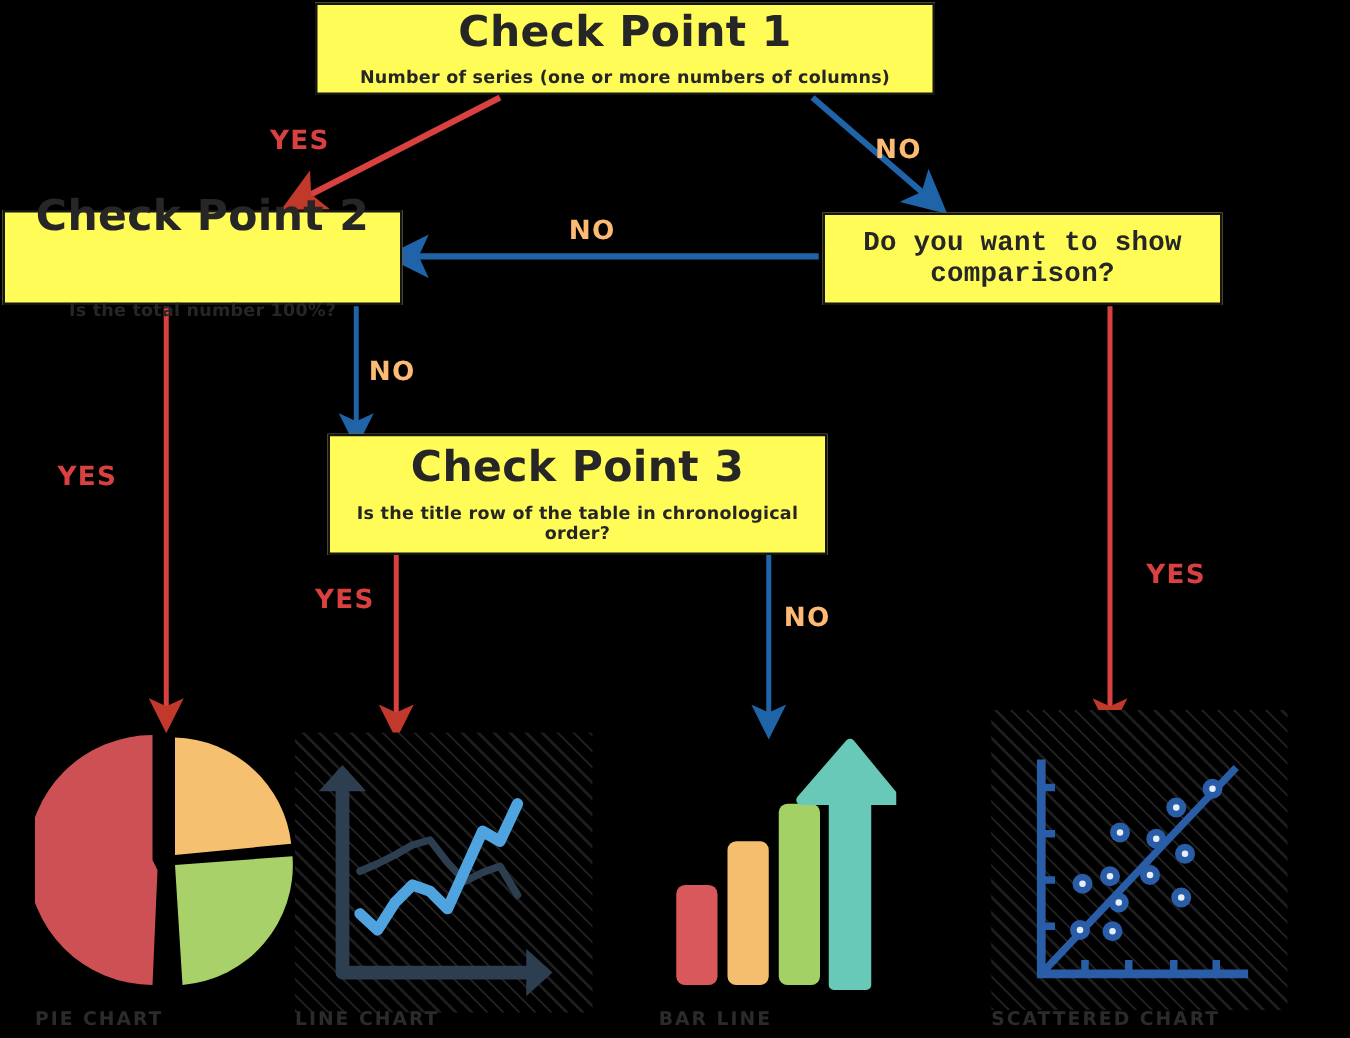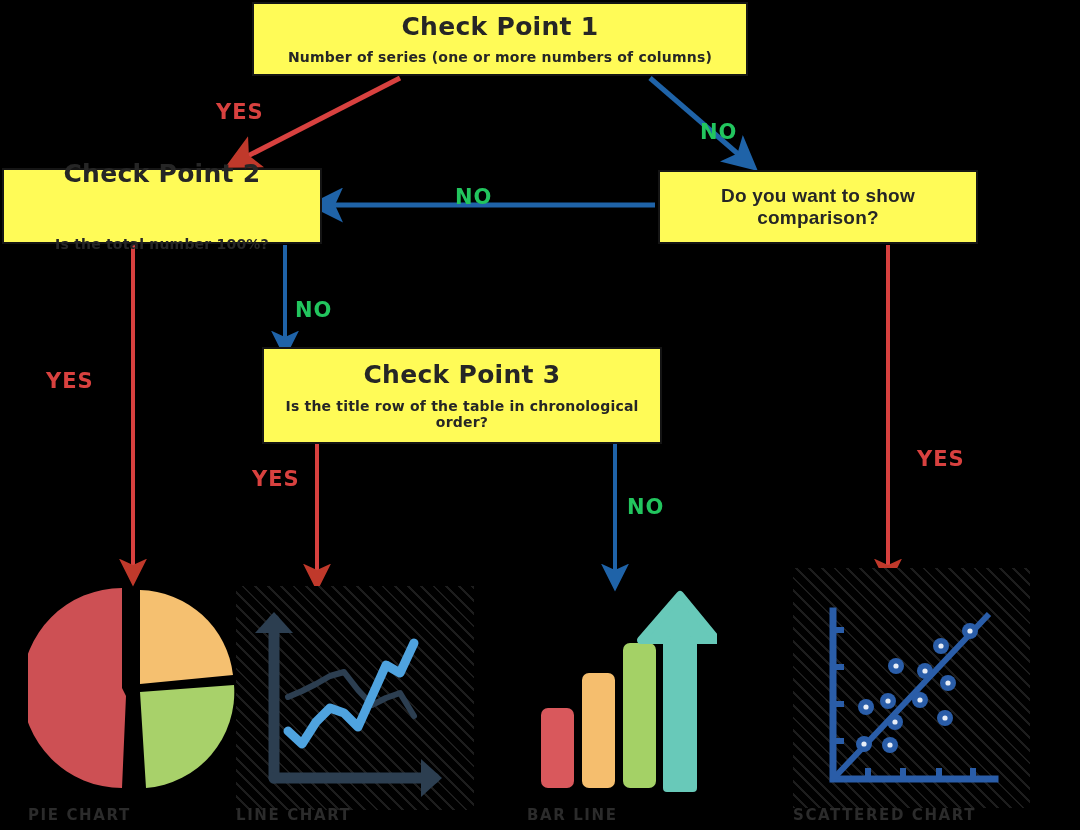--- a/index.html
+++ b/index.html
@@ -31,54 +31,54 @@
     box-sizing: border-box;
     display: flex;
     flex-direction: column;
     align-items: center;
     justify-content: center;
     z-index: 5;
   }
   .box-title {
     font-family: "DejaVu Sans", sans-serif;
     font-weight: bold;
-    font-size: 25px;
+    font-size: 34px;
     color: #262626;
     letter-spacing: 0.3px;
     line-height: 1.1;
     text-align: center;
   }
   .box-sub {
     font-family: "DejaVu Sans", sans-serif;
     font-weight: bold;
     font-size: 14px;
     color: #262626;
     letter-spacing: 0.2px;
     text-align: center;
     margin-top: 9px;
   }
   .box-single {
-    font-family: Liberation Sans, sans-serif;
-    font-weight: bold;
-    font-size: 19px;
+    font-family: Liberation Mono, monospace;
+    font-weight: bold;
+    font-size: 22px;
     color: #262626;
     letter-spacing: 0.2px;
     text-align: center;
   }
   .edge-label {
     position: absolute;
     font-family: "DejaVu Sans", sans-serif;
     font-weight: bold;
     font-size: 21px;
     letter-spacing: 1px;
     z-index: 6;
     white-space: nowrap;
   }
   .lab-yes { color: #D8413F; }
-  .lab-no  { color: #22c55e; margin-top: 13px; }
+  .lab-no  { color: #fdba74; }
 
   .chart-tile {
     position: absolute;
     z-index: 4;
   }
   .chart-tile.hatched {
     background-color: #000000;
     background-image: repeating-linear-gradient(
       45deg,
       rgba(255,255,255,0.115) 0px,

